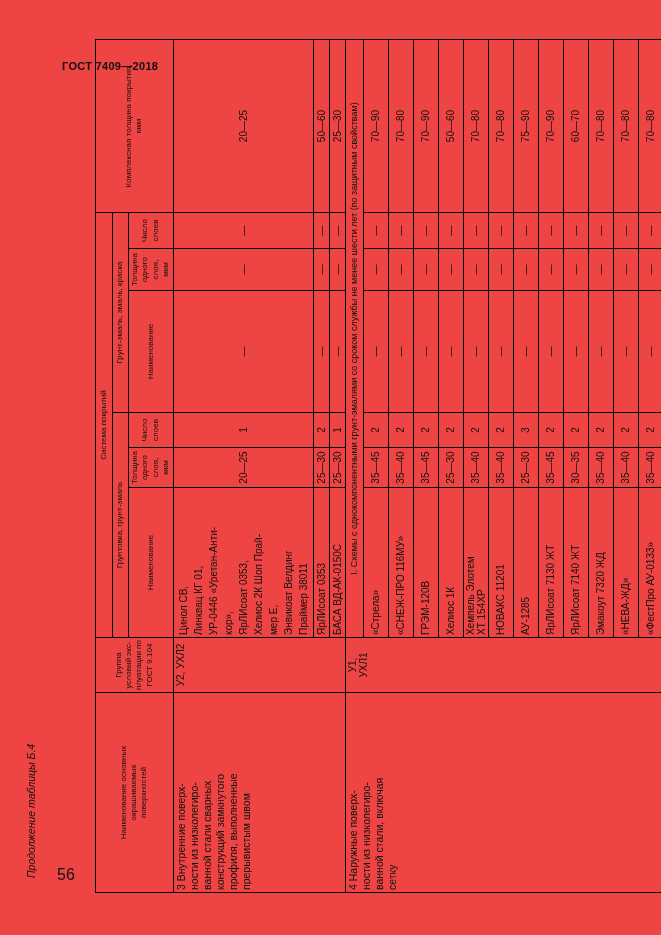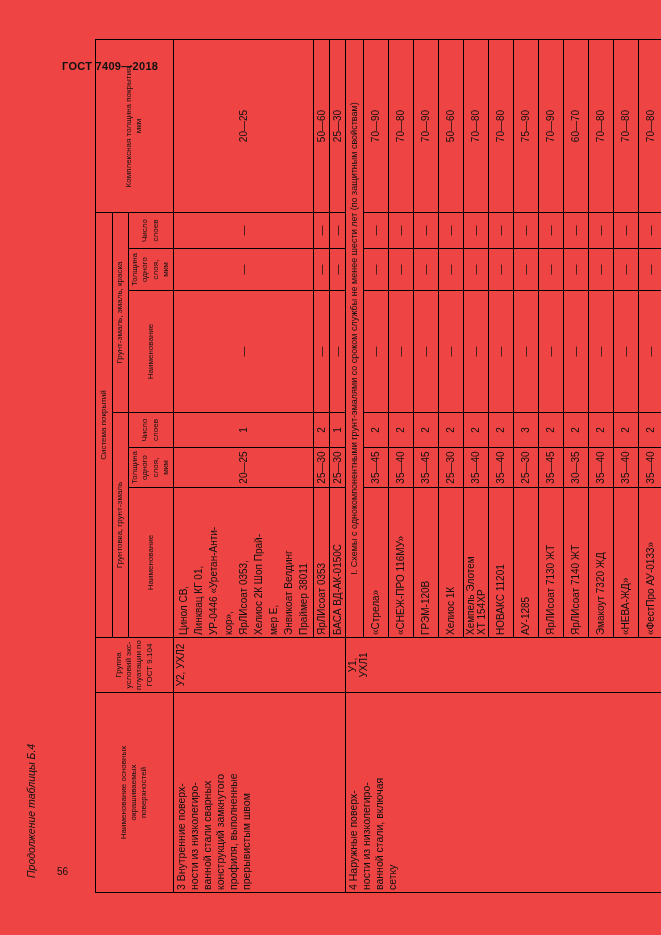--- a/index.html
+++ b/index.html
@@ -17,21 +17,21 @@
     left: 62px;
     top: 60px;
     font-size: 11px;
     font-weight: bold;
     letter-spacing: 0.3px;
   }
   .page-number {
     position: absolute;
     left: 57px;
     top: 866px;
-    font-size: 10px;
+    font-size: 16px;
   }
   
   .rotated {
     position: absolute;
     left: 25px;
     top: 40px;
     width: 853px;
     height: 620px;
     transform-origin: 0 0;
     transform: rotate(-90deg) translateX(-853px);

